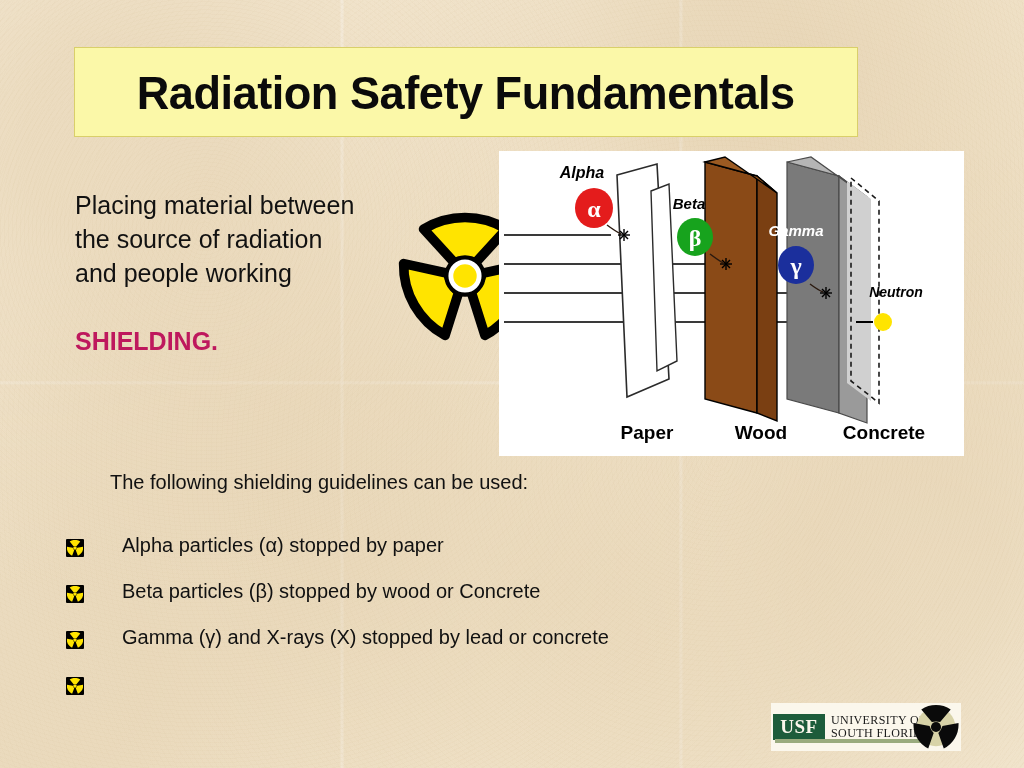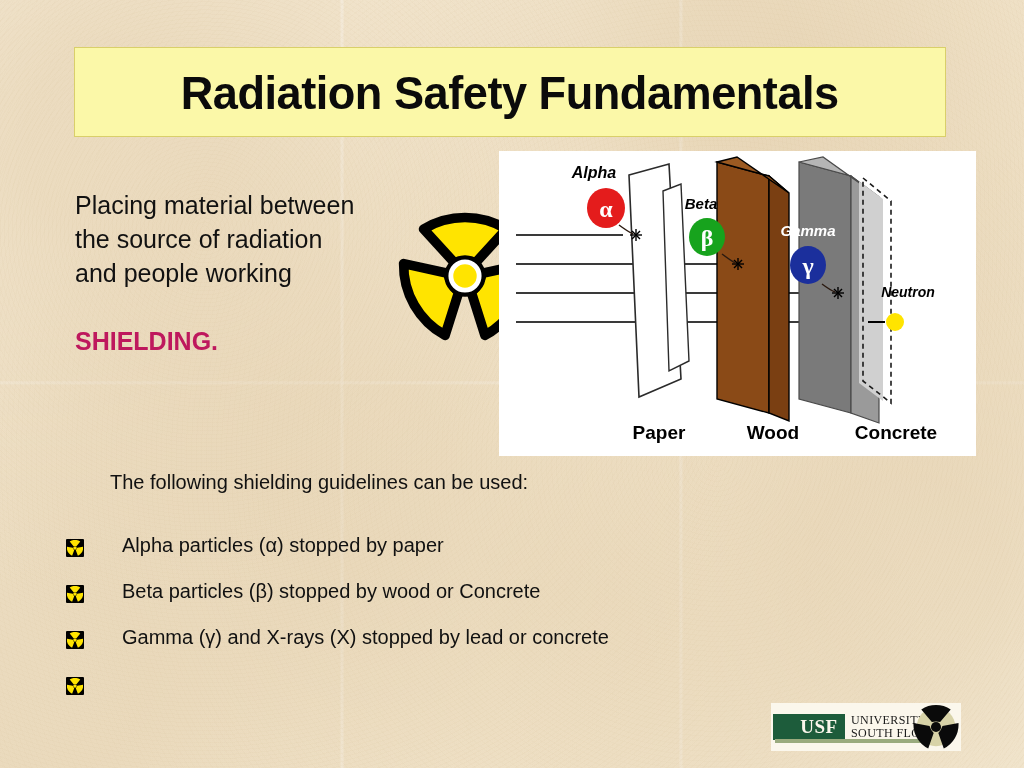--- a/index.html
+++ b/index.html
@@ -22,53 +22,53 @@
       linear-gradient(to right, rgba(255,255,255,0) 0 33.2%, rgba(255,255,255,.55) 33.3% 33.5%, rgba(255,255,255,0) 33.6% 66.3%, rgba(255,255,255,.5) 66.4% 66.6%, rgba(255,255,255,0) 66.7% 100%),
       linear-gradient(to bottom, rgba(255,255,255,0) 0 49.6%, rgba(255,255,255,.45) 49.7% 50.0%, rgba(255,255,255,0) 50.1% 100%),
       linear-gradient(135deg,#f8efdd 0%,#f3e6ce 50%,#f7eeda 100%);
   }
   #bg:after{content:"";position:absolute;inset:0;opacity:.35;
     background-image:
       repeating-radial-gradient(circle at 20% 30%, rgba(210,186,145,.22) 0 1px, rgba(0,0,0,0) 1px 4px),
       repeating-radial-gradient(circle at 70% 60%, rgba(214,192,152,.18) 0 1px, rgba(0,0,0,0) 1px 5px);}
 
   
-  #title-banner{position:absolute;left:74px;top:47px;width:872px;height:90px;
+  #title-banner{position:absolute;left:74px;top:47px;width:784px;height:90px;
     background:#fbf8a8;border:1px solid #d9cf6a;box-sizing:border-box;
     display:flex;align-items:center;justify-content:center;}
   #title-text{font-size:47px;font-weight:bold;color:#0b0b0b;
     letter-spacing:-.5px;white-space:nowrap;
     transform:scaleX(.96);transform-origin:center;}
 
   
   #intro{position:absolute;left:75px;top:188px;width:350px;
     font-family:Liberation Sans, sans-serif;font-size:25px;line-height:34px;color:#111;}
   #shielding{font-weight:bold;color:#be185d;}
 
   
   #big-trefoil{position:absolute;left:396px;top:206px;width:138px;height:140px;}
 
   
-  #diagram{position:absolute;left:499px;top:151px;width:465px;height:305px;background:#fff;padding-left:12px;}
+  #diagram{position:absolute;left:499px;top:151px;width:465px;height:305px;background:#fff;}
   #diagram svg{display:block;}
 
   
   #lead-line{position:absolute;left:70px;top:471px;font-size:20px;color:#111;margin-left:40px;}
   #bullets{position:absolute;left:66px;top:511px;width:880px;}
   .blt{display:flex;align-items:flex-end;height:46px;}
   .blt-mark{width:18px;height:18px;flex:0 0 18px;margin-right:38px;background:#000;
     position:relative;border-radius:1px;}
   .blt-mark svg{position:absolute;left:1px;top:1px;}
   .blt-txt{font-size:20px;color:#111;white-space:nowrap;}
 
   
   #usf-logo{position:absolute;left:771px;top:703px;width:190px;height:48px;
     background:#fbf7ec;display:flex;align-items:center;}
   #usf-mark{width:52px;height:26px;background:#1d5c3b;display:flex;align-items:center;
-    justify-content:center;margin-left:2px;padding-left:20px;}
+    justify-content:center;margin-left:2px;}
   #usf-mark span{color:#fbf7ec;font-family:"Liberation Serif",serif;font-weight:bold;
     font-size:19px;letter-spacing:.5px;}
   #usf-words{margin-left:6px;font-family:"Liberation Serif",serif;font-size:12px;
     line-height:13px;color:#1a1a1a;letter-spacing:.4px;}
   #usf-rule{position:absolute;left:4px;top:36px;width:152px;height:4px;background:#9aab7e;}
   #usf-tref{position:absolute;right:2px;top:1px;width:46px;height:46px;}
 </style>
 </head>
 <body>
 

